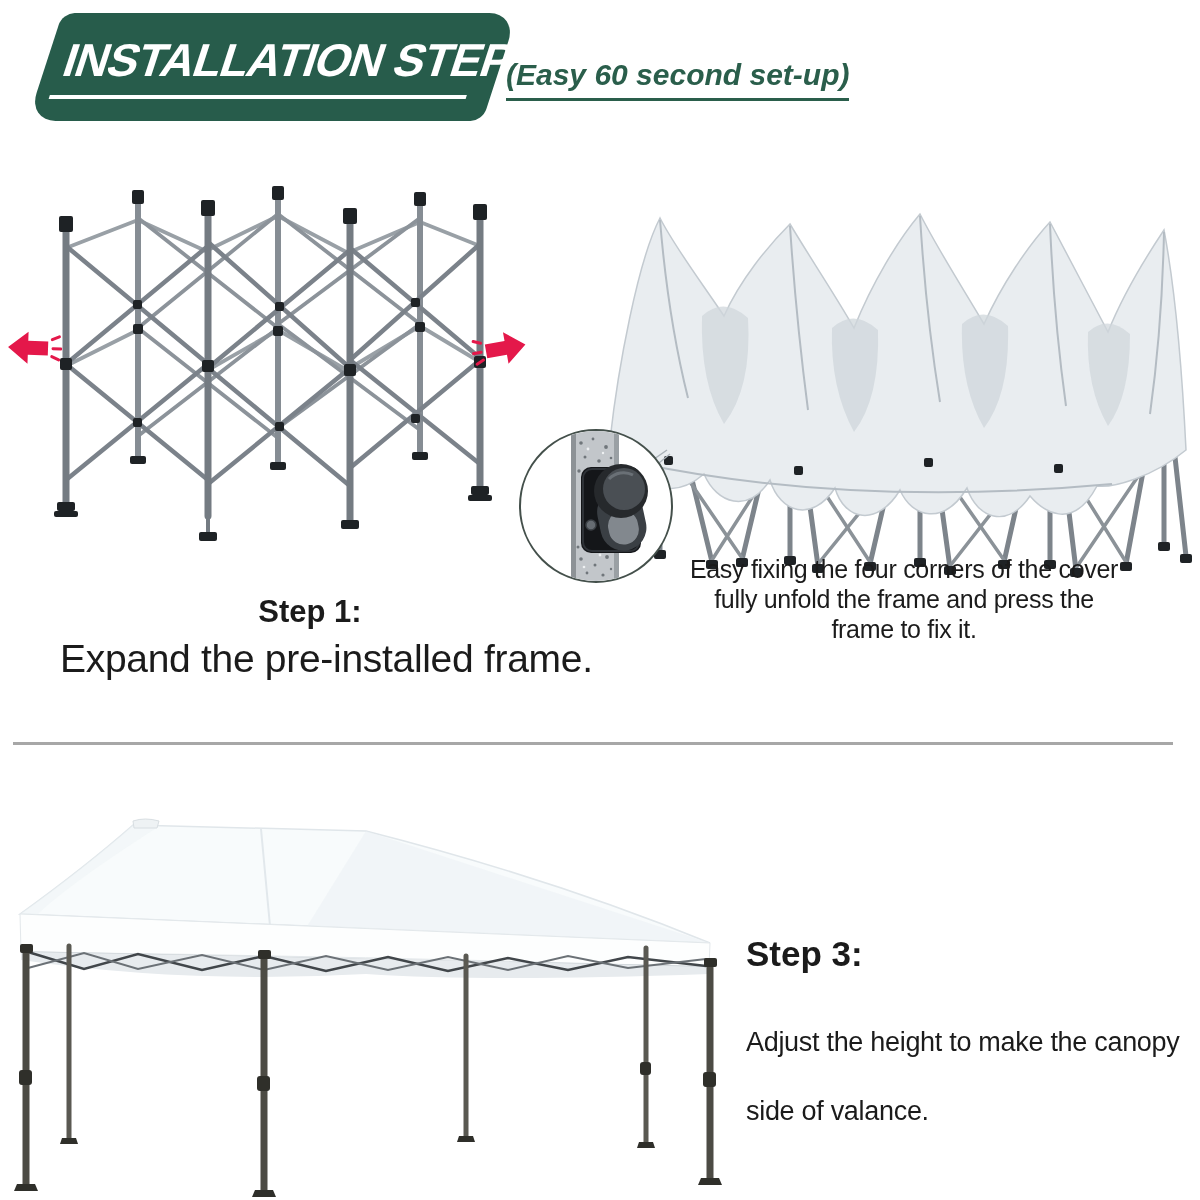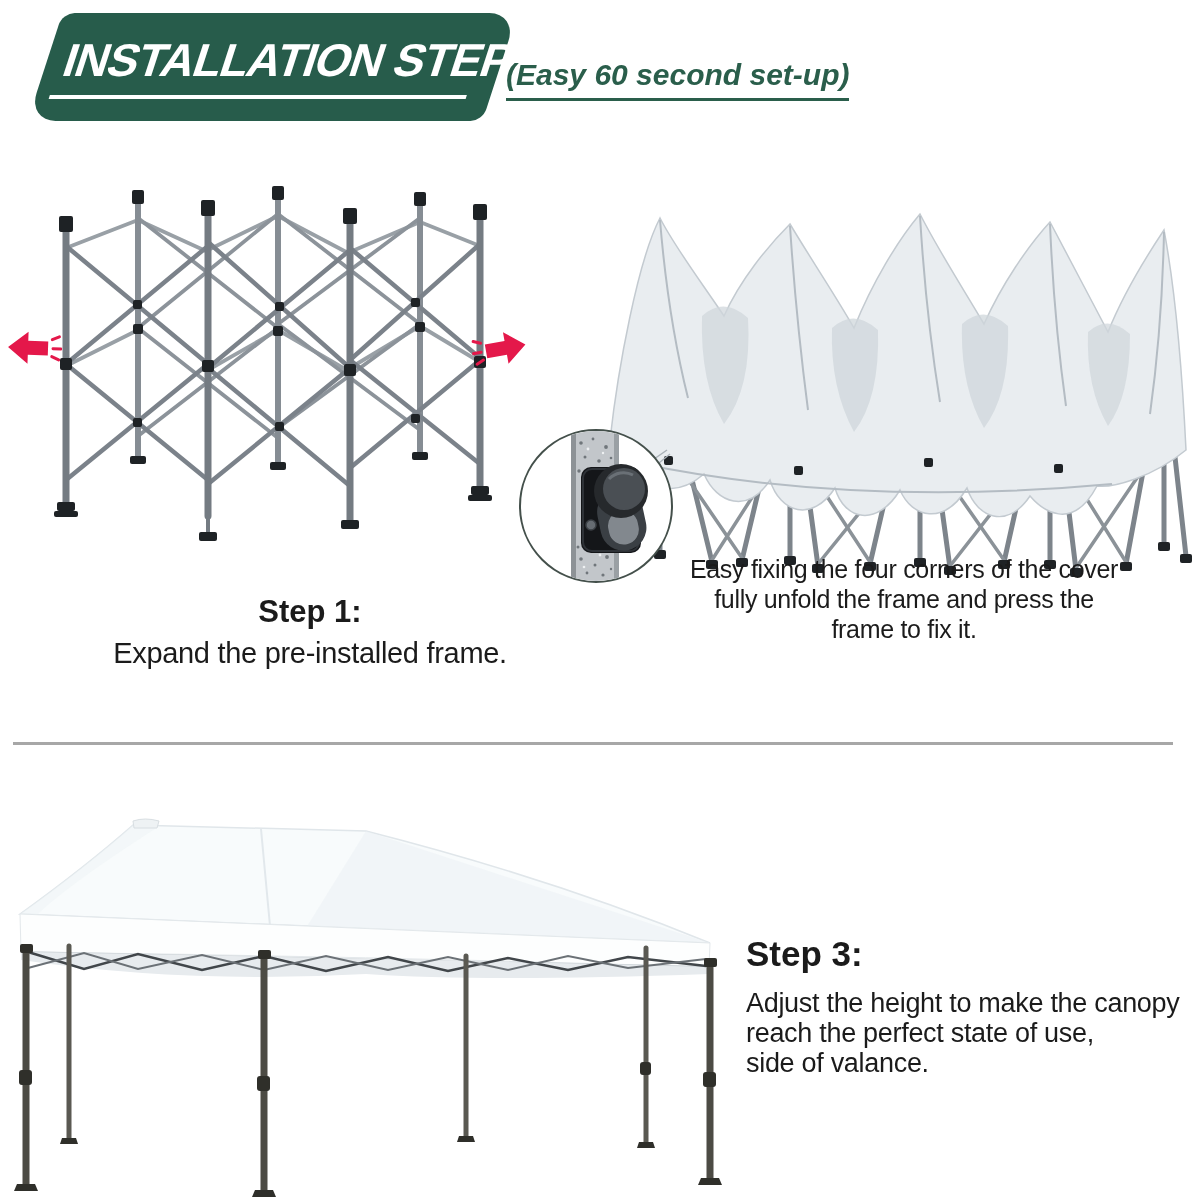--- a/index.html
+++ b/index.html
@@ -17,27 +17,27 @@
   .fig{position:absolute;}
   .inset{position:absolute;left:519px;top:429px;width:154px;height:154px;border-radius:50%;
          border:2px solid #44504b;background:#ffffff;overflow:hidden;box-sizing:border-box;}
   
   .step-block{position:absolute;}
   .step-head{font-weight:bold;white-space:nowrap;}
   .step-line{white-space:nowrap;letter-spacing:-0.3px;}
   .center{text-align:center;}
   .s1-block{left:60px;top:594px;width:500px;}
   .s1-head{font-size:31px;margin-bottom:7px;}
-  .s1-line{font-size:29px;}
+  .s1-line{font-size:39px;}
   .s2-block{left:628px;top:554px;width:552px;}
   .s2-head{font-size:31px;margin-bottom:6px;}
   .s2-line{font-size:25px;line-height:30px;}
   .s3-head{position:absolute;left:746px;top:934px;font-size:35px;}
   .s3-body{position:absolute;left:746px;top:988px;}
-  .s3-line{font-size:27px;line-height:30px;}
+  .s3-line{font-size:27px;line-height:30px;margin-top:39px;}
   .divider{position:absolute;left:13px;top:742px;width:1160px;height:3px;background:#a7a7a7;}
 </style>
 </head>
 <body>
 
 <div class="page">
 
   <div class="banner">
     <div class="banner-title">INSTALLATION STEP</div>
     <div class="banner-underline"></div>
@@ -330,17 +330,16 @@
         <rect x="14" y="138" width="13" height="9" rx="2"></rect>
           <rect x="252" y="144" width="13" height="9" rx="2"></rect>
         <rect x="698" y="152" width="13" height="9" rx="2"></rect>
       </g>
     </g>
   </svg>
 
   <div class="step-head s3-head">Step 3:</div>
   <div class="s3-body">
     <div class="step-line s3-line">Adjust the height to make the canopy</div>
-    <div class="step-line s3-line">reach the perfect state of use,</div>
     <div class="step-line s3-line">side of valance.</div>
   </div>
 
 </div>
 
 </body></html>

